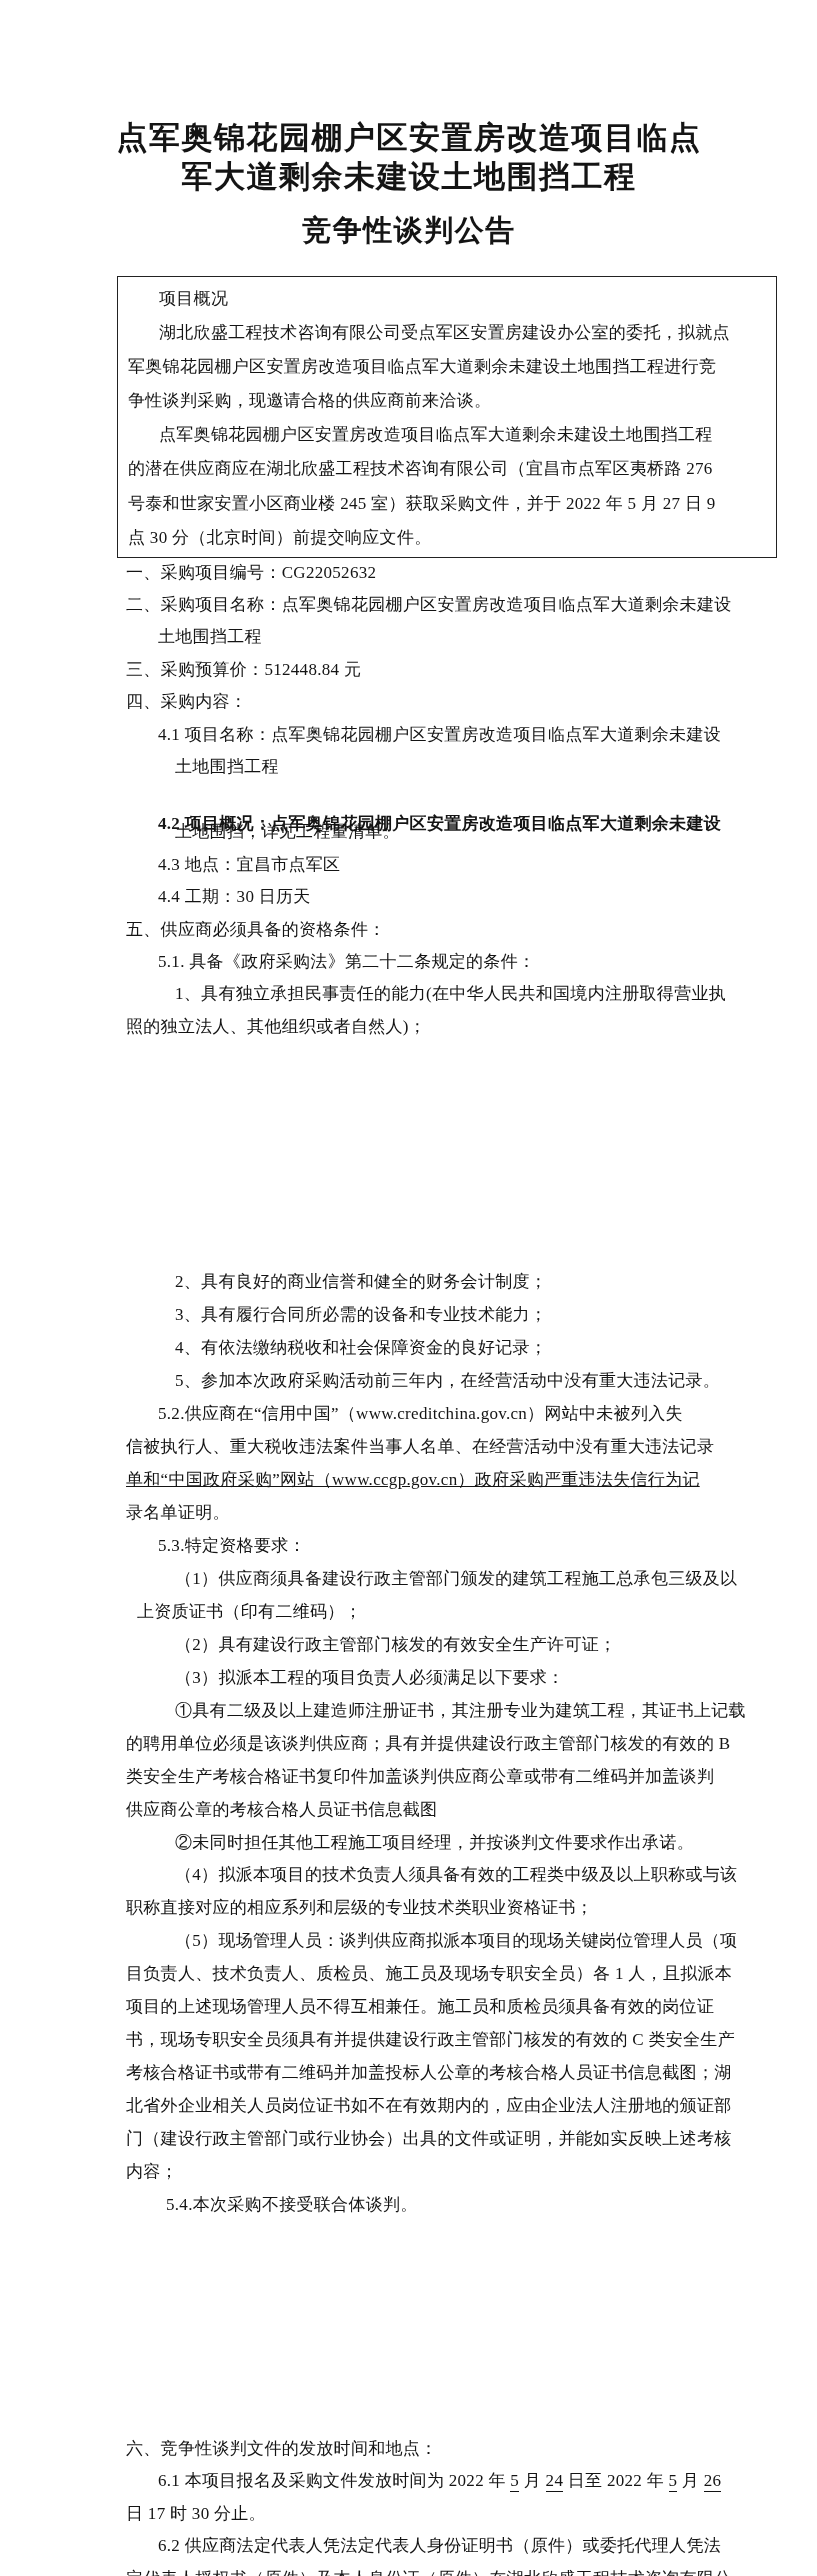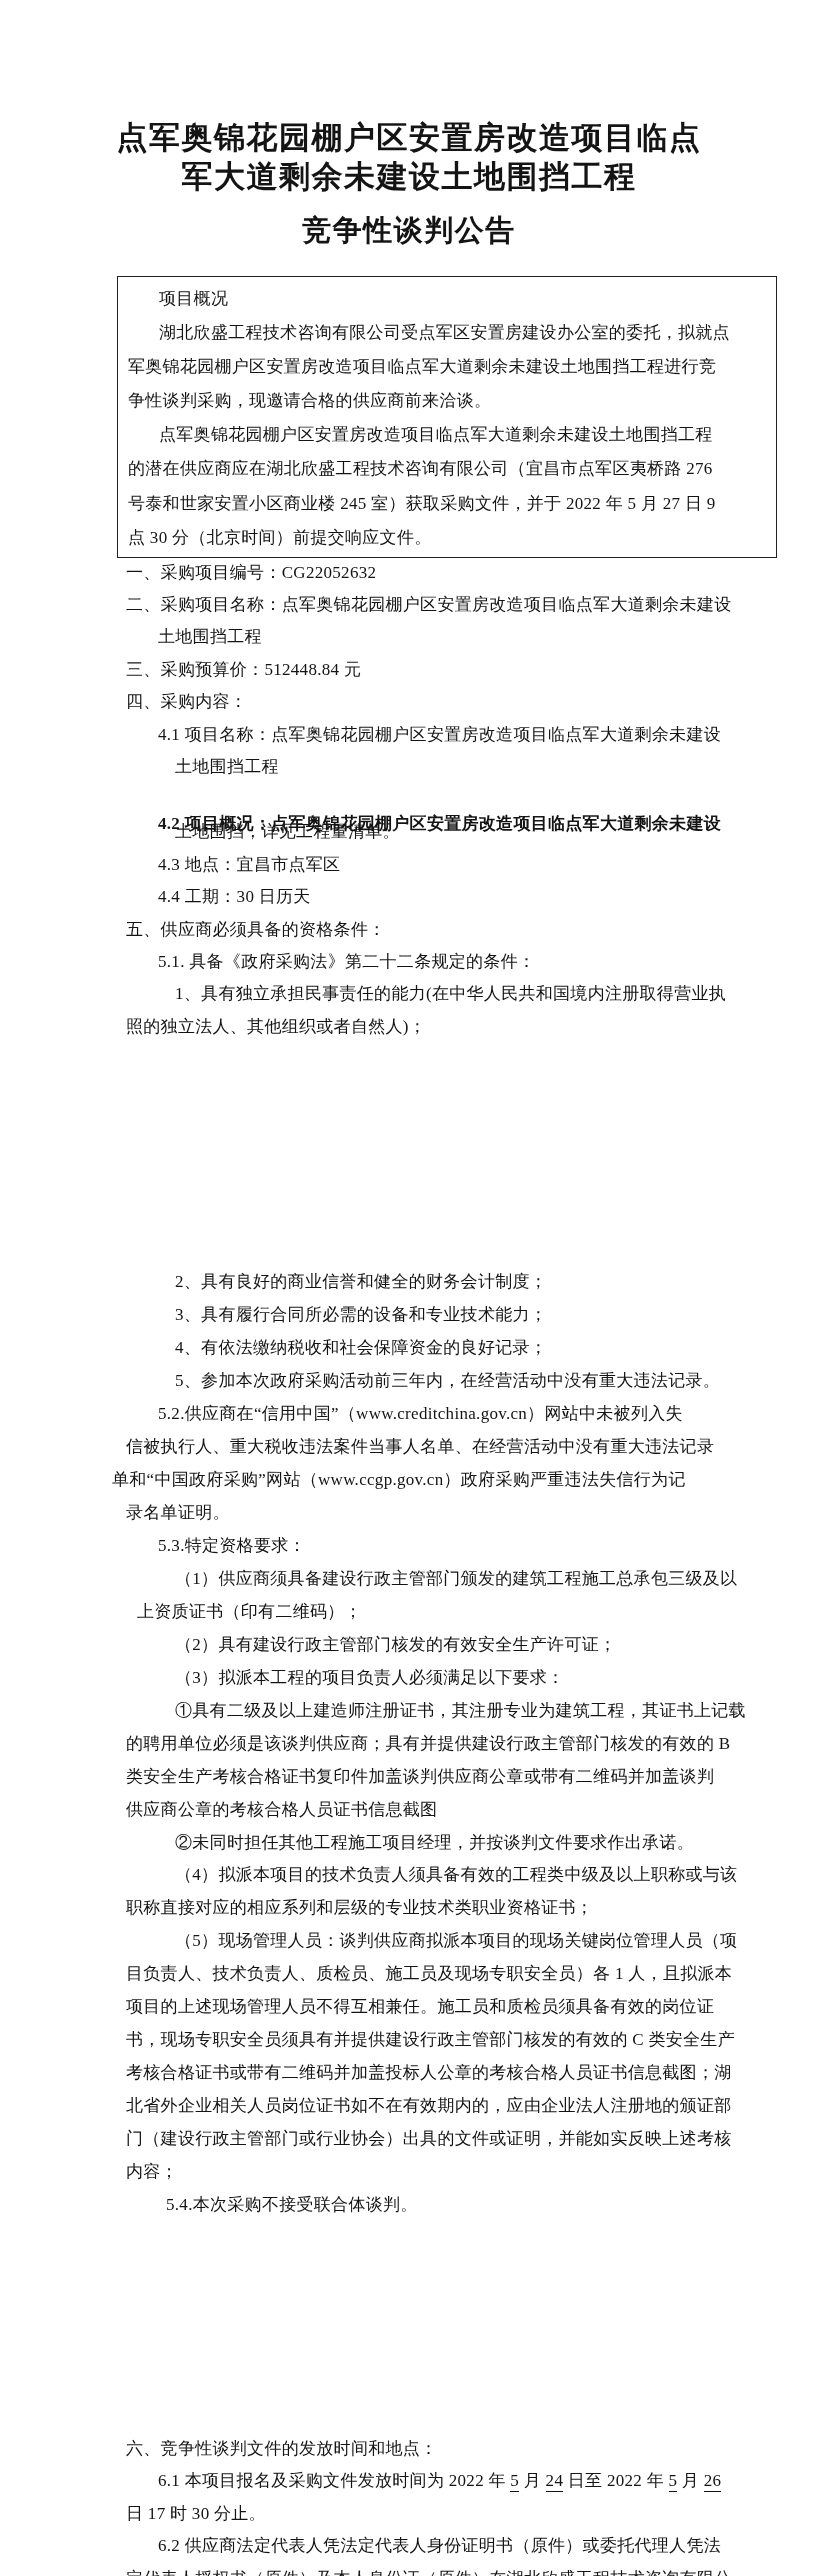--- a/index.html
+++ b/index.html
@@ -76,21 +76,21 @@
       <div class="tline" style="top: 918px; left: 126px;"><span>五、供应商必须具备的资格条件：</span></div>
       <div class="tline" style="top: 950px; left: 158px;"><span>5.1. 具备《政府采购法》第二十二条规定的条件：</span></div>
       <div class="tline" style="top: 982px; left: 175px;"><span>1、具有独立承担民事责任的能力(在中华人民共和国境内注册取得营业执</span></div>
       <div class="tline" style="top: 1015px; left: 126px;"><span>照的独立法人、其他组织或者自然人)；</span></div>
       <div class="tline" style="top: 1270px; left: 175px;"><span>2、具有良好的商业信誉和健全的财务会计制度；</span></div>
       <div class="tline" style="top: 1303px; left: 175px;"><span>3、具有履行合同所必需的设备和专业技术能力；</span></div>
       <div class="tline" style="top: 1336px; left: 175px;"><span>4、有依法缴纳税收和社会保障资金的良好记录；</span></div>
       <div class="tline" style="top: 1369px; left: 175px;"><span>5、参加本次政府采购活动前三年内，在经营活动中没有重大违法记录。</span></div>
       <div class="tline" style="top: 1402px; left: 158px;"><span>5.2.供应商在“信用中国”（www.creditchina.gov.cn）网站中未被列入失</span></div>
       <div class="tline" style="top: 1435px; left: 126px;"><span>信被执行人、重大税收违法案件当事人名单、在经营活动中没有重大违法记录</span></div>
-      <div class="tline" style="top: 1468px; left: 112px;"><span>单和“中国政府采购”网站（www.ccgp.gov.cn）政府采购严重违法失信行为记</span></div>
+      <div class="tline" style="top: 1468px; left: 126px; text-decoration: underline;"><span>单和“中国政府采购”网站（www.ccgp.gov.cn）政府采购严重违法失信行为记</span></div>
       <div class="tline" style="top: 1501px; left: 126px;"><span>录名单证明。</span></div>
       <div class="tline" style="top: 1534px; left: 158px;"><span>5.3.特定资格要求：</span></div>
       <div class="tline" style="top: 1567px; left: 175px;"><span>（1）供应商须具备建设行政主管部门颁发的建筑工程施工总承包三级及以</span></div>
       <div class="tline" style="top: 1600px; left: 126px; margin-left: 11px;"><span>上资质证书（印有二维码）；</span></div>
       <div class="tline" style="top: 1633px; left: 175px;"><span>（2）具有建设行政主管部门核发的有效安全生产许可证；</span></div>
       <div class="tline" style="top: 1666px; left: 175px;"><span>（3）拟派本工程的项目负责人必须满足以下要求：</span></div>
       <div class="tline" style="top: 1699px; left: 175px;"><span>①具有二级及以上建造师注册证书，其注册专业为建筑工程，其证书上记载</span></div>
       <div class="tline" style="top: 1732px; left: 126px;"><span>的聘用单位必须是该谈判供应商；具有并提供建设行政主管部门核发的有效的 B</span></div>
       <div class="tline" style="top: 1765px; left: 126px;"><span>类安全生产考核合格证书复印件加盖谈判供应商公章或带有二维码并加盖谈判</span></div>
       <div class="tline" style="top: 1798px; left: 126px;"><span>供应商公章的考核合格人员证书信息截图</span></div>

